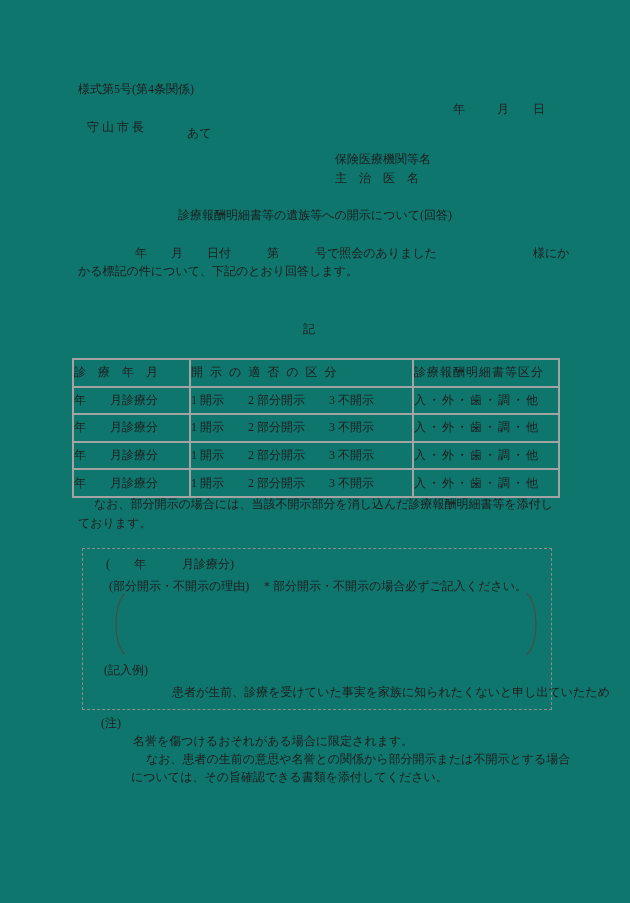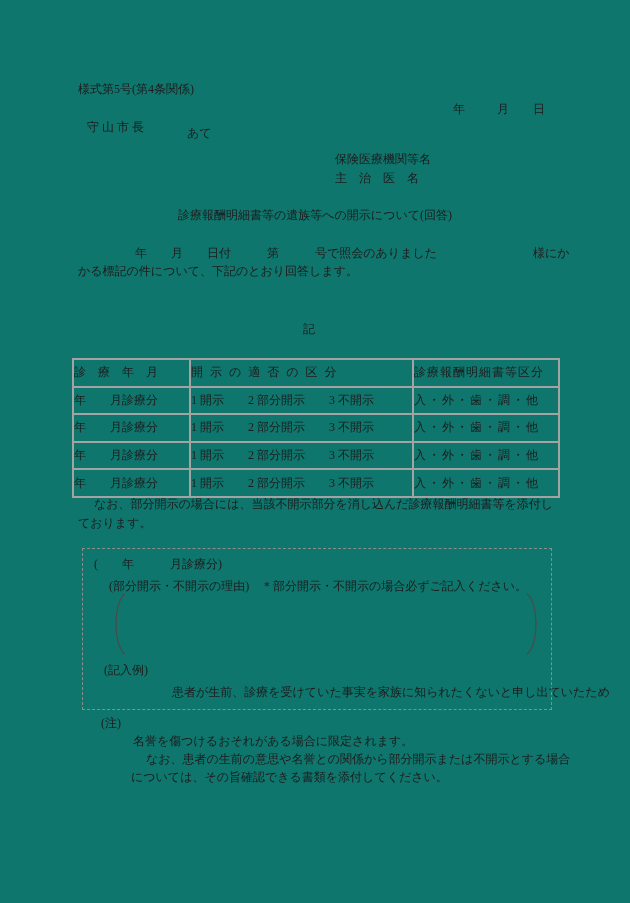--- a/index.html
+++ b/index.html
@@ -120,21 +120,21 @@
       <td>1 開示　　2 部分開示　　3 不開示</td>
       <td class="cell-category">入・外・歯・調・他</td>
     </tr>
   </tbody>
     </table>
 
   <span class="t" style="left:94px; top:497px;">なお、部分開示の場合には、当該不開示部分を消し込んだ診療報酬明細書等を添付し</span>
   <span class="t" style="left:78px; top:516px;">ております。</span>
 
   <div class="dashed-box">
-    <span class="box-t" style="left:11px; top:8px;">(　　年　　　月診療分)</span>
+    <span class="box-t" style="left:23px; top:8px;">(　　年　　　月診療分)</span>
     <span class="box-t" style="left:26px; top:30px;">(部分開示・不開示の理由)</span>
     <span class="box-t" style="left:178px; top:30px;">＊部分開示・不開示の場合必ずご記入ください。</span>
 
     <svg class="bracket" style="left:25px; top:44px;" width="20" height="62" viewBox="0 0 20 62">
       <path d="M17,1 C5,9 5,53 17,61" fill="none" stroke="#4a4a4a" stroke-width="1.2"></path>
     </svg>
     <svg class="bracket" style="left:441px; top:44px;" width="20" height="62" viewBox="0 0 20 62">
       <path d="M3,1 C15,9 15,53 3,61" fill="none" stroke="#4a4a4a" stroke-width="1.2"></path>
     </svg>
 

